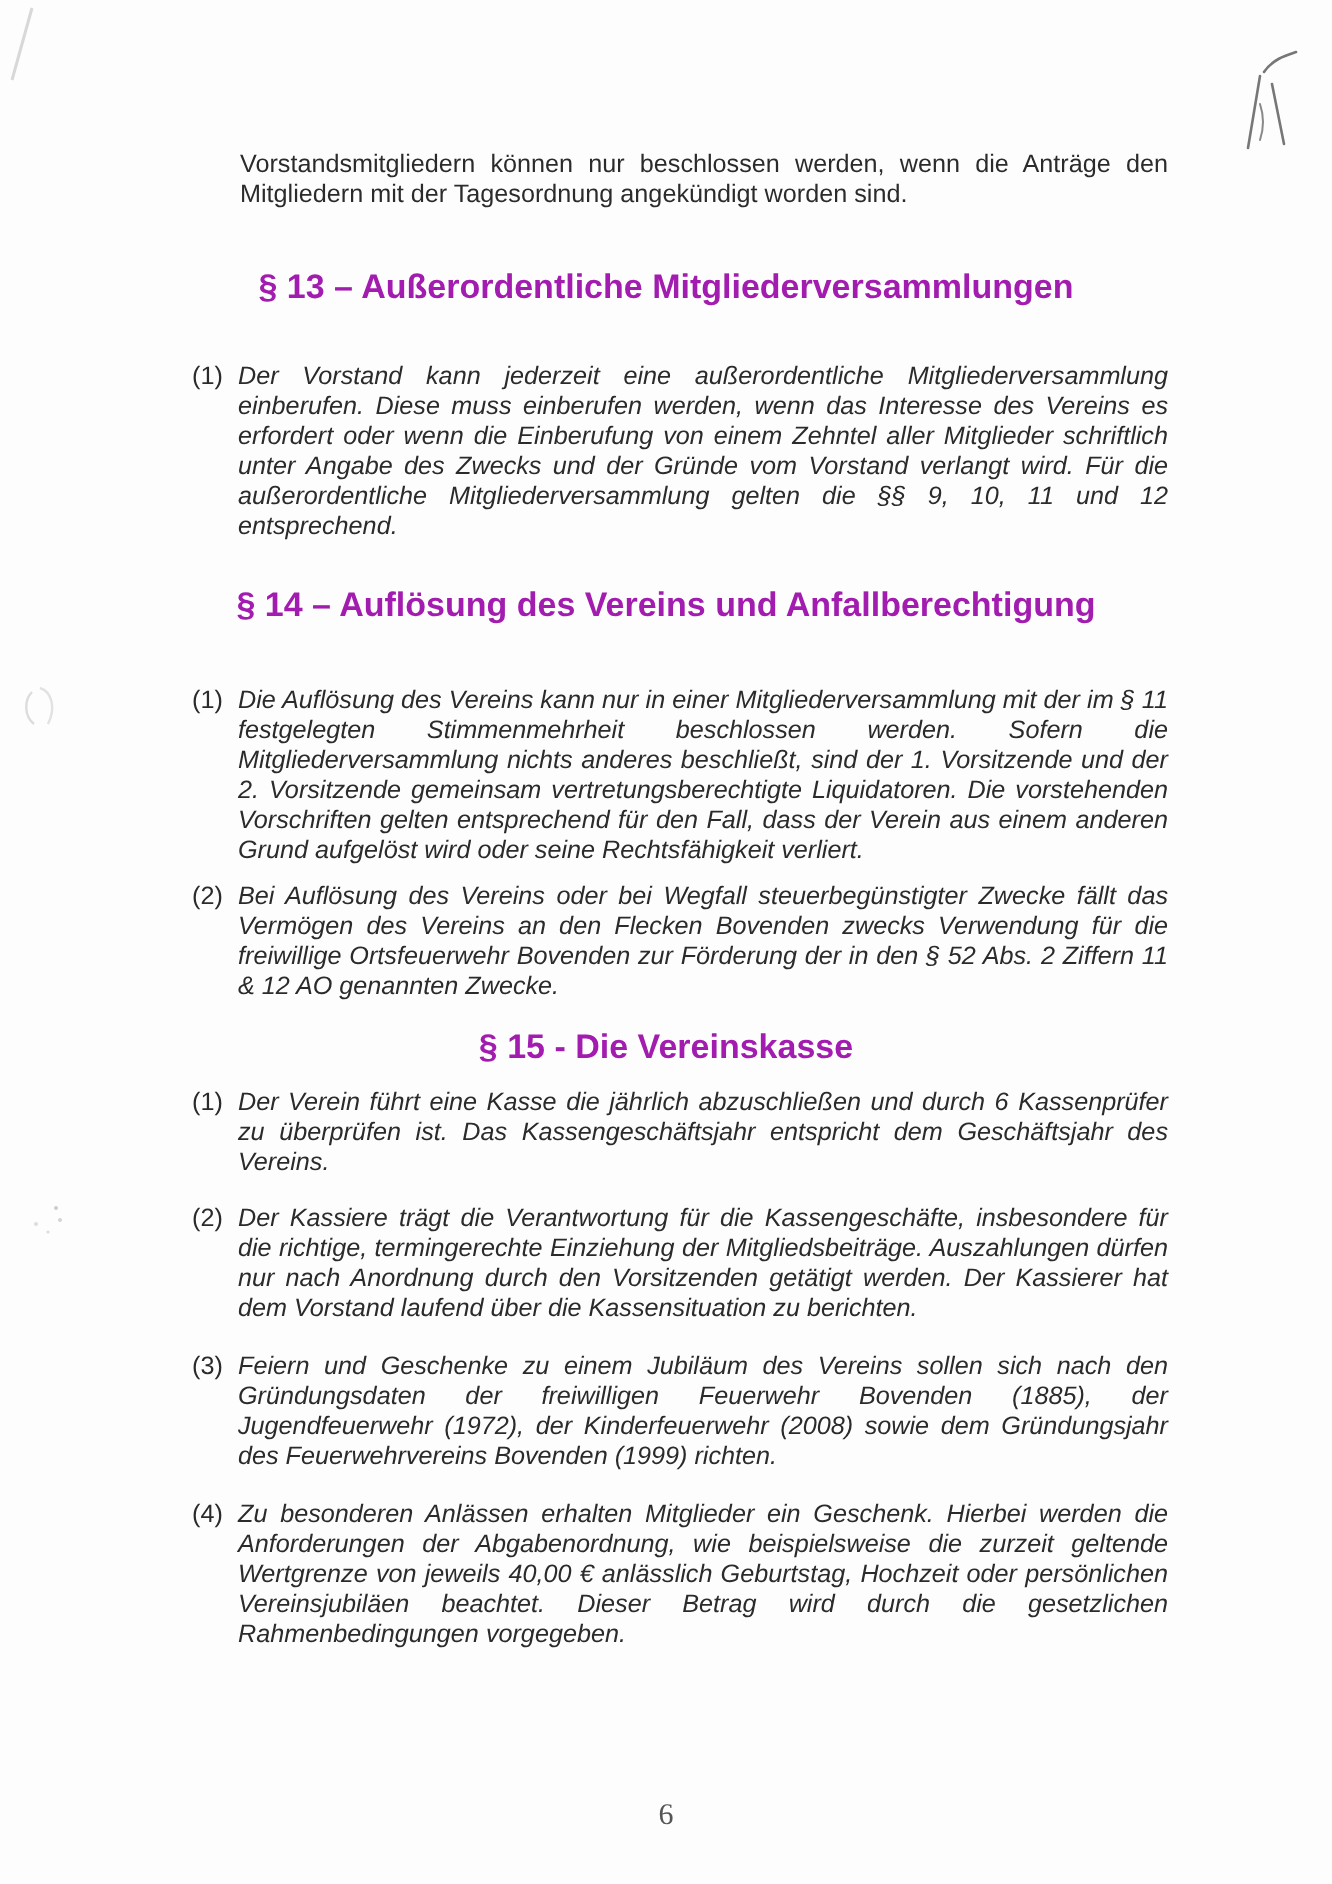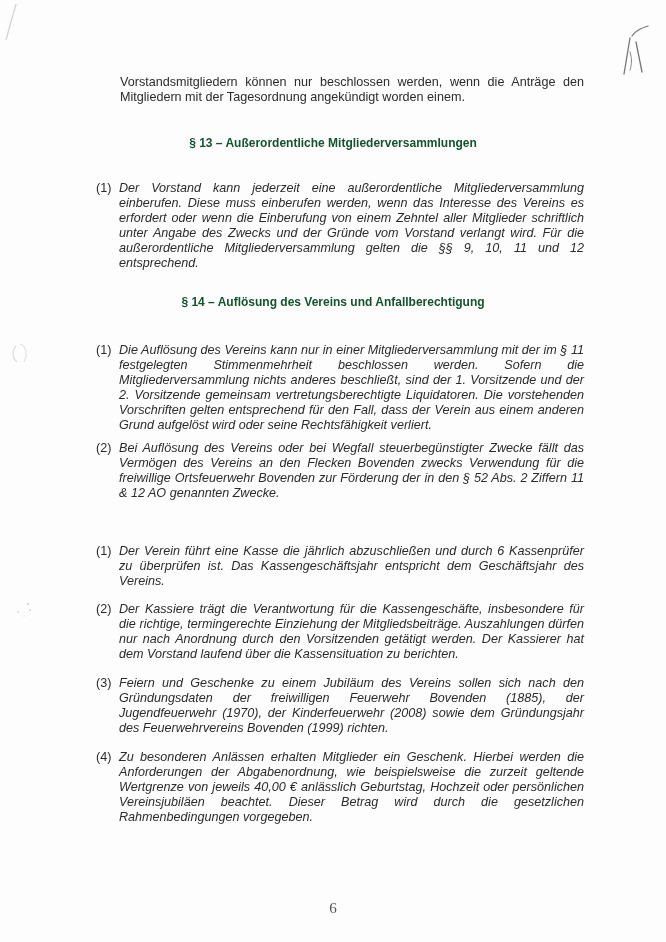--- a/index.html
+++ b/index.html
@@ -48,23 +48,23 @@
       text-align: justify;
       text-align-last: left;
     }
     .intro {
       left: 120px;
       top: 75px;
       width: 464px;
     }
     .heading {
       position: absolute;
-      font-size: 12px;
+      font-size: 17px;
       font-weight: bold;
-      color: #14532d;
+      color: #a21caf;
       left: 0;
       width: 666px;
       text-align: center;
       line-height: 15px;
     }
     .item {
       position: absolute;
       left: 96px;
       width: 488px;
       font-size: 12.6px;
@@ -112,55 +112,56 @@
     <path d="M10 4 C16 6, 18 14, 14 22" stroke="#e2e2e2" stroke-width="1.2" fill="none"></path>
   </svg>
 
   <svg class="mark-dots" viewBox="0 0 26 20">
     <circle cx="18" cy="4" r="1" fill="#ccc"></circle>
     <circle cx="20" cy="10" r="1" fill="#d4d4d4"></circle>
     <circle cx="8" cy="12" r="1" fill="#ddd"></circle>
     <circle cx="14" cy="16" r="0.8" fill="#ddd"></circle>
   </svg>
 
-  <div class="para intro">Vorstandsmitgliedern können nur beschlossen werden, wenn die Anträge den Mitgliedern mit der Tagesordnung angekündigt worden einem.</div>
+  <div class="para intro">Vorstandsmitgliedern können nur beschlossen werden, wenn die Anträge den Mitgliedern mit der Tagesordnung angekündigt worden sind.</div>
 
   <div class="heading" style="top:136px;">§ 13 – Außerordentliche Mitgliederversammlungen</div>
 
   <div class="item" style="top:181px;">
     <span class="num">(1)</span>
     <div class="body">Der Vorstand kann jederzeit eine außerordentliche Mitgliederversammlung einberufen. Diese muss einberufen werden, wenn das Interesse des Vereins es erfordert oder wenn die Einberufung von einem Zehntel aller Mitglieder schriftlich unter Angabe des Zwecks und der Gründe vom Vorstand verlangt wird. Für die außerordentliche Mitgliederversammlung gelten die §§ 9, 10, 11 und 12 entsprechend.</div>
   </div>
 
   <div class="heading" style="top:295px;">§ 14 – Auflösung des Vereins und Anfallberechtigung</div>
 
   <div class="item" style="top:343px;">
     <span class="num">(1)</span>
     <div class="body">Die Auflösung des Vereins kann nur in einer Mitgliederversammlung mit der im § 11 festgelegten Stimmenmehrheit beschlossen werden. Sofern die Mitgliederversammlung nichts anderes beschließt, sind der 1. Vorsitzende und der 2. Vorsitzende gemeinsam vertretungsberechtigte Liquidatoren. Die vorstehenden Vorschriften gelten entsprechend für den Fall, dass der Verein aus einem anderen Grund aufgelöst wird oder seine Rechtsfähigkeit verliert.</div>
   </div>
 
   <div class="item" style="top:441px;">
     <span class="num">(2)</span>
     <div class="body">Bei Auflösung des Vereins oder bei Wegfall steuerbegünstigter Zwecke fällt das Vermögen des Vereins an den Flecken Bovenden zwecks Verwendung für die freiwillige Ortsfeuerwehr Bovenden zur Förderung der in den § 52 Abs. 2 Ziffern 11 &amp; 12 AO genannten Zwecke.</div>
   </div>
 
+  <div class="heading" style="top:516px;">§ 15 - Die Vereinskasse</div>
 
   <div class="item" style="top:544px;">
     <span class="num">(1)</span>
     <div class="body">Der Verein führt eine Kasse die jährlich abzuschließen und durch 6 Kassenprüfer zu überprüfen ist. Das Kassengeschäftsjahr entspricht dem Geschäftsjahr des Vereins.</div>
   </div>
 
   <div class="item" style="top:602px;">
     <span class="num">(2)</span>
     <div class="body">Der Kassiere trägt die Verantwortung für die Kassengeschäfte, insbesondere für die richtige, termingerechte Einziehung der Mitgliedsbeiträge. Auszahlungen dürfen nur nach Anordnung durch den Vorsitzenden getätigt werden. Der Kassierer hat dem Vorstand laufend über die Kassensituation zu berichten.</div>
   </div>
 
   <div class="item" style="top:676px;">
     <span class="num">(3)</span>
-    <div class="body">Feiern und Geschenke zu einem Jubiläum des Vereins sollen sich nach den Gründungsdaten der freiwilligen Feuerwehr Bovenden (1885), der Jugendfeuerwehr (1970), der Kinderfeuerwehr (2008) sowie dem Gründungsjahr des Feuerwehrvereins Bovenden (1999) richten.</div>
+    <div class="body">Feiern und Geschenke zu einem Jubiläum des Vereins sollen sich nach den Gründungsdaten der freiwilligen Feuerwehr Bovenden (1885), der Jugendfeuerwehr (1972), der Kinderfeuerwehr (2008) sowie dem Gründungsjahr des Feuerwehrvereins Bovenden (1999) richten.</div>
   </div>
 
   <div class="item" style="top:750px;">
     <span class="num">(4)</span>
     <div class="body">Zu besonderen Anlässen erhalten Mitglieder ein Geschenk. Hierbei werden die Anforderungen der Abgabenordnung, wie beispielsweise die zurzeit geltende Wertgrenze von jeweils 40,00 € anlässlich Geburtstag, Hochzeit oder persönlichen Vereinsjubiläen beachtet. Dieser Betrag wird durch die gesetzlichen Rahmenbedingungen vorgegeben.</div>
   </div>
 
   <div class="pagenum">6</div>
 </div>
 

